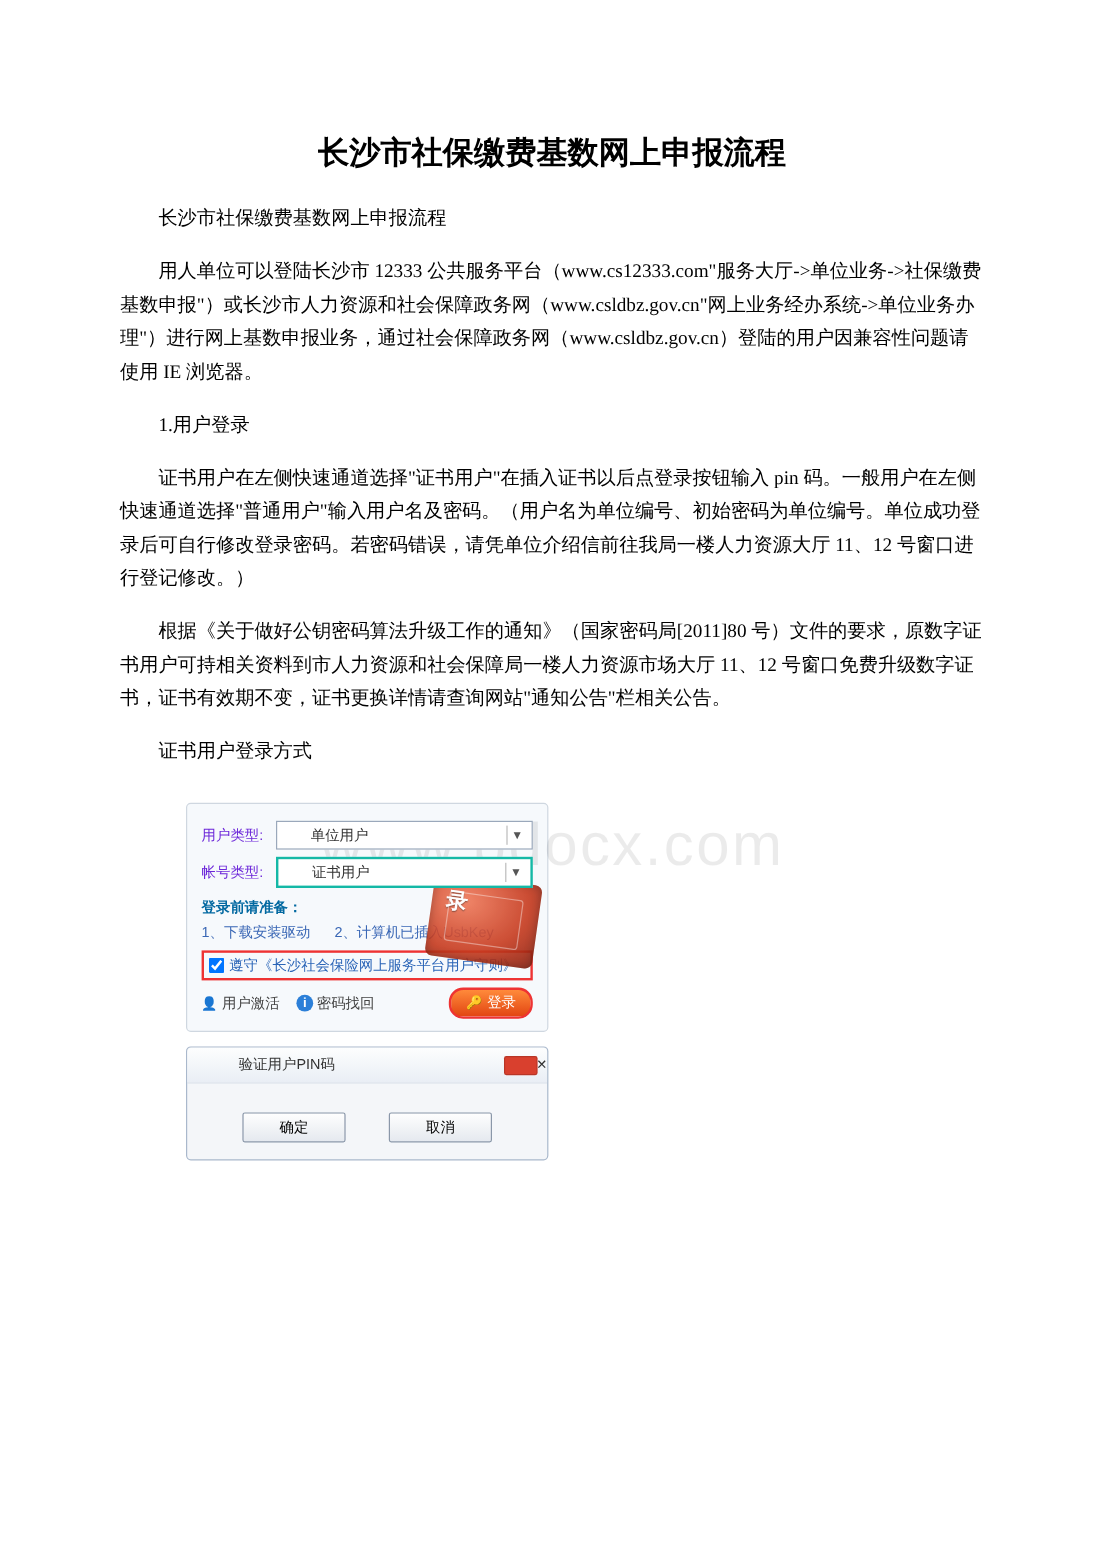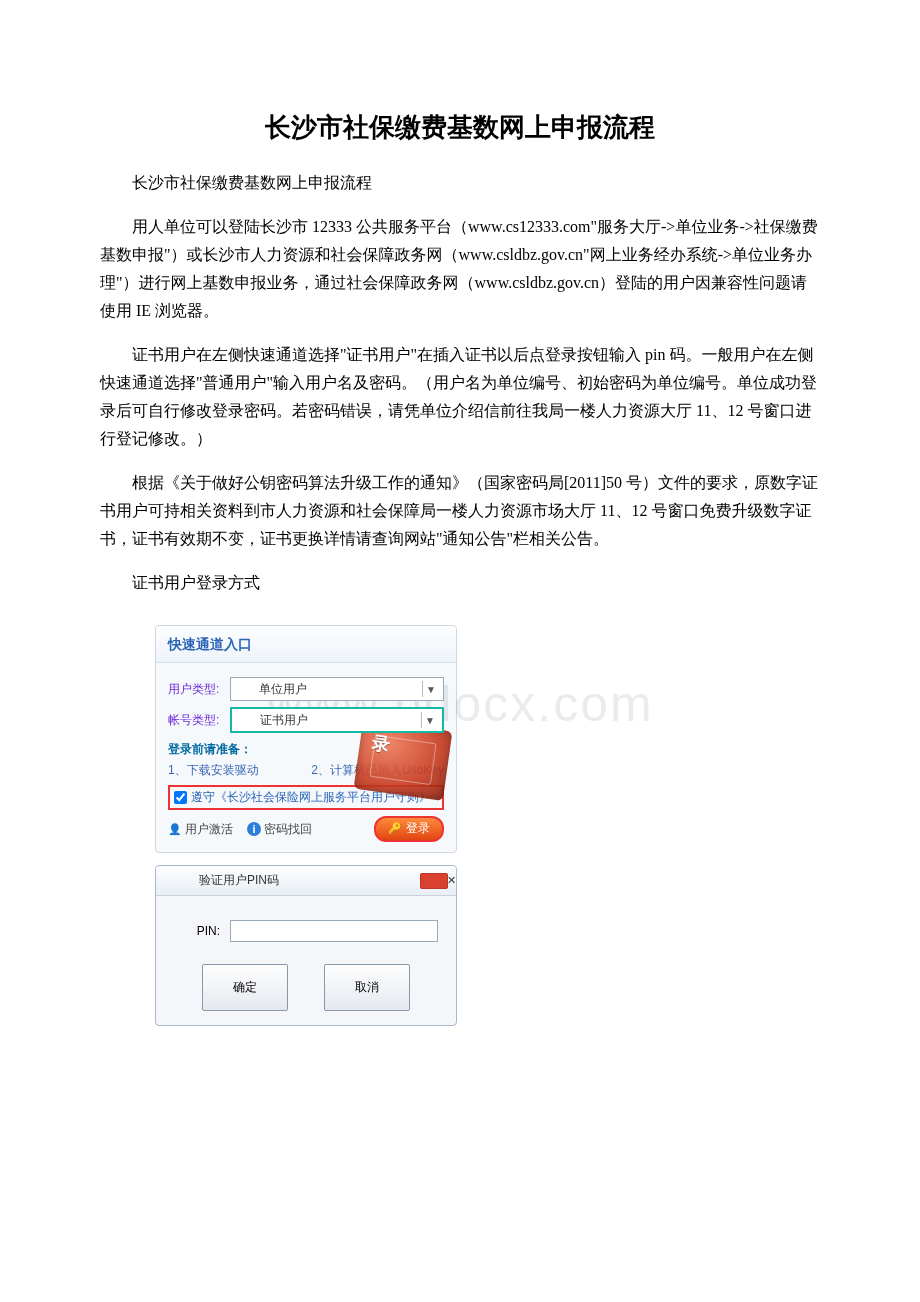--- a/index.html
+++ b/index.html
@@ -97,21 +97,20 @@
   .prep-label {
     color: #0369a1;
     font-weight: bold;
     margin: 8px 0 4px 0;
   }
   .prep-items {
     color: #3a67b5;
     margin-bottom: 6px;
     display: flex;
     gap: 20px;
-    justify-content: space-between;
   }
   .rules-box {
     border: 2px solid #e33;
     padding: 2px 4px;
     display: flex;
     align-items: center;
     gap: 4px;
     margin: 4px 0 6px 0;
   }
   .rules-box input[type=checkbox]{ margin:0; }
@@ -204,44 +203,44 @@
   .pin-row label { width: 46px; text-align:right; font-family: Arial,sans-serif; }
   .pin-row input {
     flex:1; height:20px; border:1px solid #9aa8bb; background:#fff;
     padding:0 4px;
   }
   .btn-row {
     display:flex; gap:36px; justify-content:center;
   }
   .win-btn {
     min-width: 68px;
-    padding: 14px 8px;
+    padding: 3px 8px;
     border: 1px solid #8a97a9;
     background: linear-gradient(#fefefe,#e5e9ef);
     border-radius: 2px;
     cursor: pointer;
     text-align:center;
   }
 </style>
 </head>
 <body>
 
 <div class="page">
   <div class="watermark">www.bdocx.com</div>
 
   <div class="title">长沙市社保缴费基数网上申报流程</div>
 
   <p class="para">长沙市社保缴费基数网上申报流程</p>
   <p class="para">用人单位可以登陆长沙市 12333 公共服务平台（www.cs12333.com"服务大厅-&gt;单位业务-&gt;社保缴费基数申报"）或长沙市人力资源和社会保障政务网（www.csldbz.gov.cn"网上业务经办系统-&gt;单位业务办理"）进行网上基数申报业务，通过社会保障政务网（www.csldbz.gov.cn）登陆的用户因兼容性问题请使用 IE 浏览器。</p>
+  <p class="para">1.用户登录</p>
   <p class="para">证书用户在左侧快速通道选择"证书用户"在插入证书以后点登录按钮输入 pin 码。一般用户在左侧快速通道选择"普通用户"输入用户名及密码。（用户名为单位编号、初始密码为单位编号。单位成功登录后可自行修改登录密码。若密码错误，请凭单位介绍信前往我局一楼人力资源大厅 11、12 号窗口进行登记修改。）</p>
-  <p class="para">根据《关于做好公钥密码算法升级工作的通知》（国家密码局[2011]50 号）文件的要求，原数字证书用户可持相关资料到市人力资源和社会保障局一楼人力资源市场大厅 11、12 号窗口免费升级数字证书，证书有效期不变，证书更换详情请查询网站"通知公告"栏相关公告。</p>
+  <p class="para">根据《关于做好公钥密码算法升级工作的通知》（国家密码局[2011]80 号）文件的要求，原数字证书用户可持相关资料到市人力资源和社会保障局一楼人力资源市场大厅 11、12 号窗口免费升级数字证书，证书有效期不变，证书更换详情请查询网站"通知公告"栏相关公告。</p>
   <p class="para">证书用户登录方式</p>
 
   <div class="login-card">
-    <div class="login-header">快速通道入口</div>
     <div class="login-body">
       <div class="stamp">
         <span class="stamp-text">录</span>
       </div>
 
       <div class="login-row">
         <label>用户类型:</label>
         <div class="combo">
           <span class="combo-val">单位用户</span>
           <span class="combo-arrow">▼</span>
@@ -285,24 +284,20 @@
   </div>
 
   <div class="pin-dialog">
     <div class="pin-title">
       <span>验证用户PIN码</span>
       <div class="close-btn">
         <span>✕</span>
       </div>
     </div>
     <div class="pin-body">
-      <div class="pin-row">
-        <label>PIN:</label>
-        <input type="password" style="">
-      </div>
       <div class="btn-row">
         <div class="win-btn">确定</div>
         <div class="win-btn">取消</div>
       </div>
     </div>
   </div>
 
 </div>
 
 </body></html>

